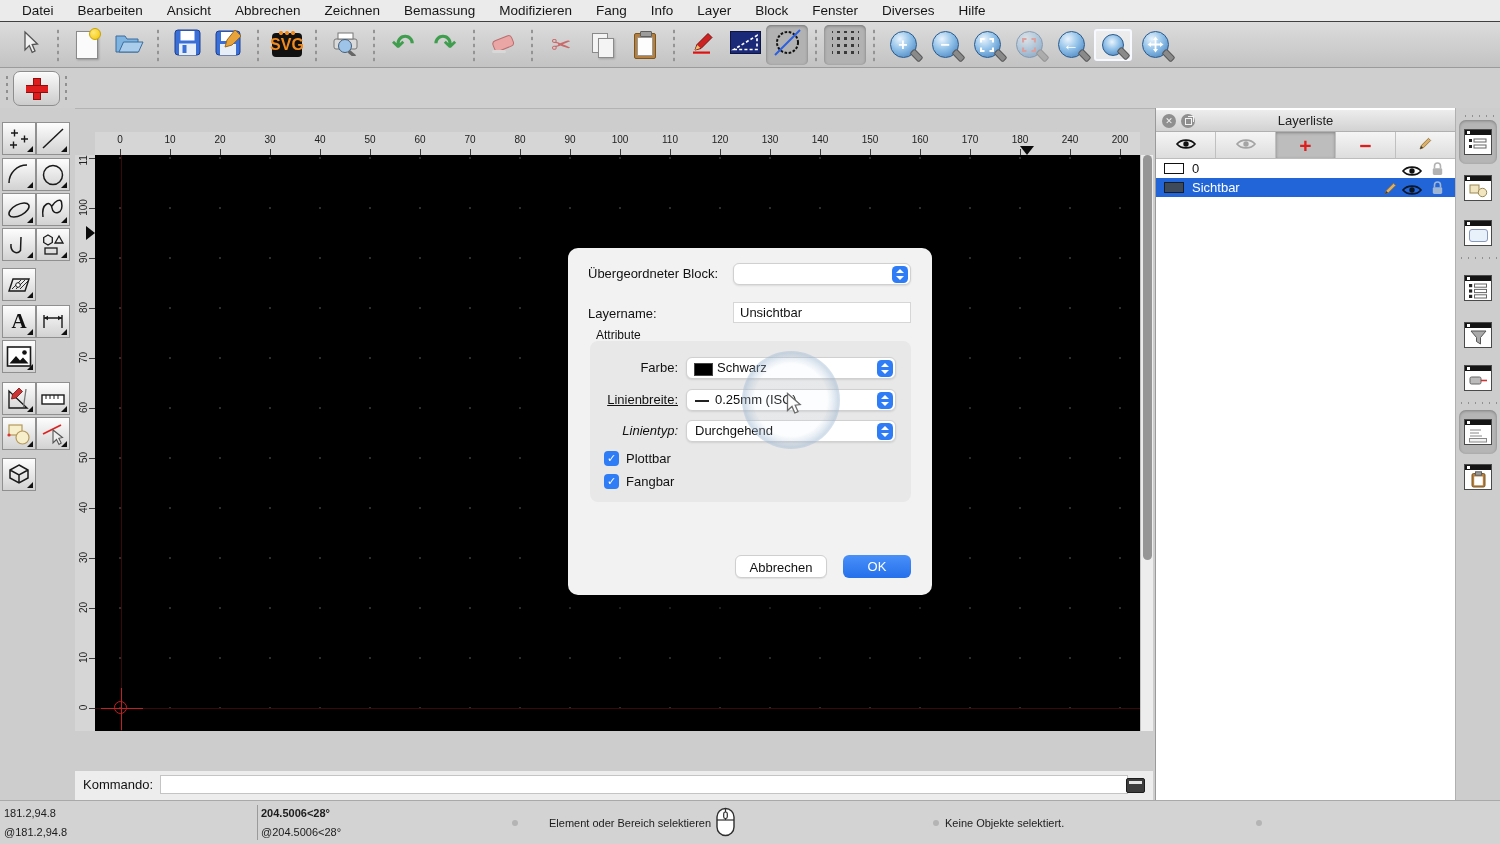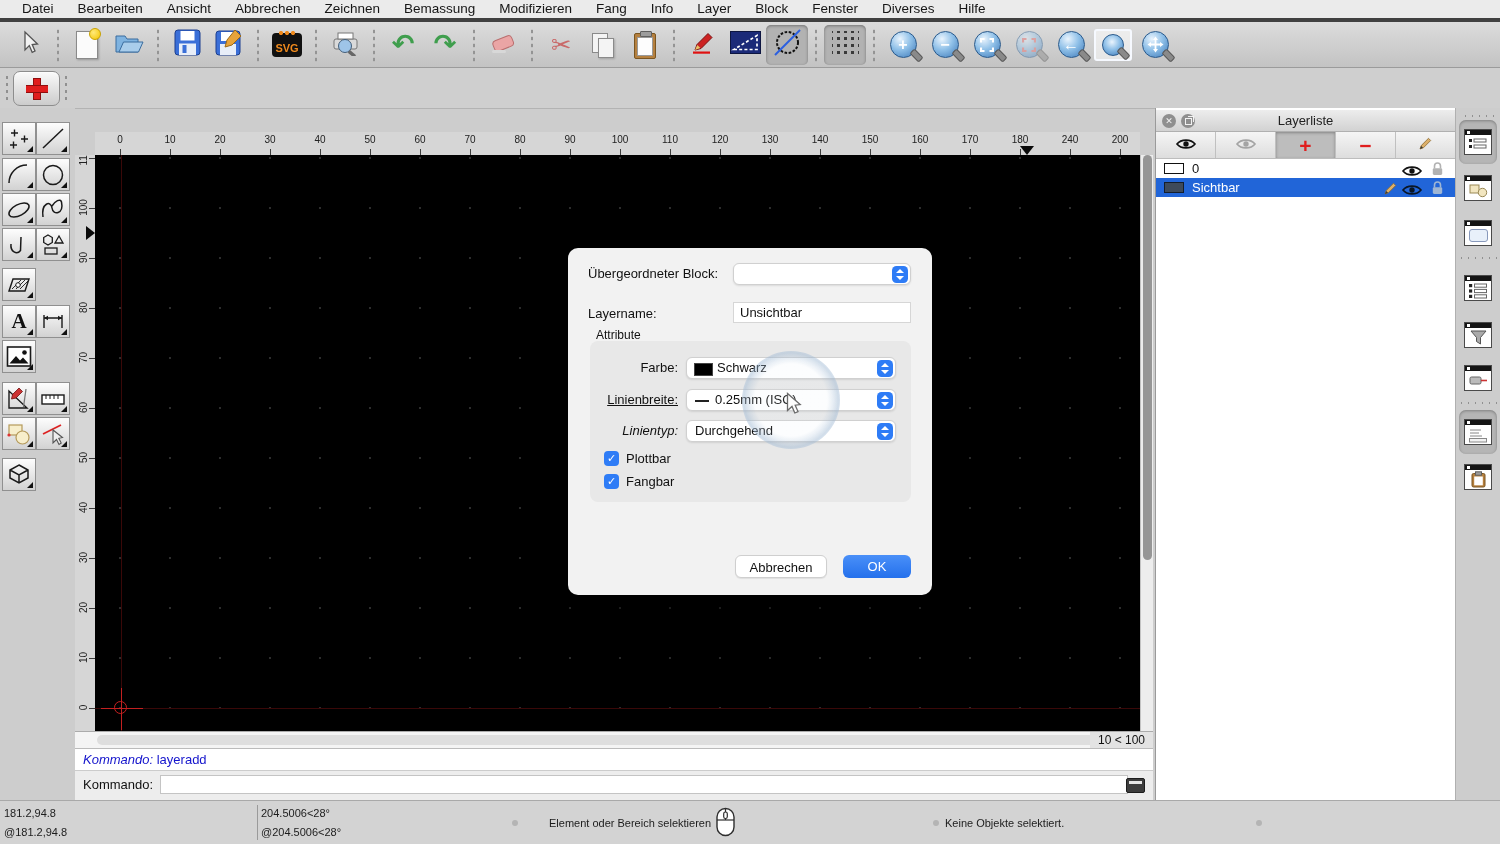--- a/index.html
+++ b/index.html
@@ -1,21 +1,21 @@
 <!DOCTYPE html>
 <html><head>
 <meta charset="utf-8">
 <style>
   html,body{margin:0;padding:0;background:#888;}
   .app{position:relative;width:1500px;height:844px;background:#cdcdcd;overflow:hidden;
        font-family:"Liberation Sans","DejaVu Sans",sans-serif;color:#111;-webkit-font-smoothing:antialiased;}
   .abs{position:absolute;}
 
   
-  .menubar{left:0;top:0;width:1500px;height:22px;background:#ebebeb;border-bottom:4px solid #404040;
+  .menubar{left:0;top:0;width:1500px;height:22px;background:#ebebeb;border-bottom:1px solid #404040;
            display:flex;align-items:center;padding-left:10px;box-sizing:border-box;}
   .menu-item{font-size:13.5px;color:#161616;padding:0 12px;line-height:22px;white-space:nowrap;}
 
   
   .toolbar{left:0;top:22px;width:1500px;height:46px;background:linear-gradient(#dcdcdc,#c3c3c3);
            border-bottom:1px solid #9b9b9b;display:flex;align-items:center;padding-left:8px;box-sizing:border-box;}
   .tb-btn{width:42px;height:40px;display:flex;align-items:center;justify-content:center;flex:0 0 auto;border-radius:5px;}
   .tb-btn.active{background:#b2b2b2;box-shadow:inset 0 1px 3px rgba(0,0,0,.35);}
   .tb-btn.disabled{opacity:.45;}
   .tb-sep{width:4px;height:34px;margin:0 6px;flex:0 0 auto;
@@ -27,21 +27,21 @@
              background:radial-gradient(circle at 35% 35%,#ffe97a,#f4c500);border:1px solid #c9a200;}
   .ic-copy{position:relative;width:26px;height:26px;}
   .ic-copy i{position:absolute;width:14px;height:18px;background:#f4f4f4;border:1px solid #8a8a8a;}
   .ic-copy i:first-child{left:2px;top:1px;}
   .ic-copy i:last-child{left:8px;top:6px;box-shadow:1px 1px 2px rgba(0,0,0,.2);}
   .ic-paste{position:relative;width:24px;height:27px;}
   .ic-paste .board{position:absolute;left:1px;top:2px;width:20px;height:24px;background:#b5803f;border:1px solid #7a5520;border-radius:2px;}
   .ic-paste .clip{position:absolute;left:7px;top:0;width:10px;height:4px;background:#9c9c9c;border:1px solid #5f5f5f;border-radius:1px;}
   .ic-paste .paper{position:absolute;left:4px;top:6px;width:14px;height:17px;background:#fdfdfd;border:1px solid #999;}
   .ic-svgbadge{width:30px;height:24px;background:#111;border-radius:4px;color:#f08a1d;font-weight:bold;
-               font-size:11px;display:flex;align-items:flex-end;justify-content:center;position:relative;line-height:1.4;}
+               font-size:16px;display:flex;align-items:flex-end;justify-content:center;position:relative;line-height:1.4;}
   .ic-svgbadge i{position:absolute;top:-3px;left:6px;width:18px;height:6px;
                  background-image:radial-gradient(#f08a1d 2px,transparent 2.2px);background-size:6px 6px;}
   .ic-grid{width:27px;height:27px;background-image:radial-gradient(#3a3a3a 1.7px,transparent 1.9px);
            background-size:7px 7px;background-position:3px 4px;}
   .mag{width:25px;height:25px;border-radius:50%;border:1px solid #2a5a8c;position:relative;flex:0 0 auto;
        background:radial-gradient(circle at 9px 7px,#eaf4fd,#8fc0e8 45%,#3c78b8);
        display:flex;align-items:center;justify-content:center;}
   .mag:after{content:"";position:absolute;right:-4px;bottom:-5px;width:5px;height:11px;background:#8a8a8a;
              border:1px solid #555;transform:rotate(-45deg);border-radius:2px;}
   .mag .sym{color:#fff;font-size:16px;font-weight:bold;line-height:1;}
@@ -553,40 +553,32 @@
     <div class="axis-v"></div>
     <div class="axis-h"></div>
     <div class="origin-h"></div>
     <div class="origin-v"></div>
     <div class="origin-c"></div>
   </div>
 
   <div class="abs vscroll">
     <div class="vthumb"></div>
   </div>
-  <div class="abs hstrip">
-    <div class="hthumb"></div>
-    <div class="grid-status">10 &lt; 100</div>
-  </div>
-
-  <div class="abs cmd-hist">
-    <span class="lab">Kommando:</span>
-    <span>layeradd</span>
-  </div>
+
   <div class="abs cmd-row">
     <span class="lab">Kommando:</span>
     <input class="cmd-input" value="" style="">
     <span class="cmd-toggle"></span>
   </div>
 
   <div class="abs statusbar">
     <span class="sb" style="left:4px;top:6px;">181.2,94.8</span>
     <span class="sb" style="left:4px;top:25px;">@181.2,94.8</span>
     <span class="sb-div"></span>
-    <span class="sb" style="left:261px;top:6px;">204.5006&lt;28°</span>
+    <span class="sb" style="left:261px;top:6px;font-weight:bold;">204.5006&lt;28°</span>
     <span class="sb" style="left:261px;top:25px;">@204.5006&lt;28°</span>
     <span class="sb-dot" style="left:512px;top:19px;"></span>
     <span class="sb" style="left:549px;top:16px;">Element oder Bereich selektieren</span>
     <span class="sb" style="left:716px;top:6px;">
       <svg width="19" height="30" viewBox="0 0 19 30">
           <rect x="1" y="1.5" width="17" height="27" rx="8.5" fill="#fff" stroke="#2e2e2e" stroke-width="1.4"></rect>
           <line x1="9.5" y1="1.5" x2="9.5" y2="13" stroke="#2e2e2e" stroke-width="1.2"></line>
           <rect x="7.7" y="5" width="3.6" height="6.5" rx="1.8" fill="#fff" stroke="#2e2e2e" stroke-width="1.2"></rect>
           <line x1="1" y1="13" x2="18" y2="13" stroke="#2e2e2e" stroke-width="1.2"></line>
         </svg>

